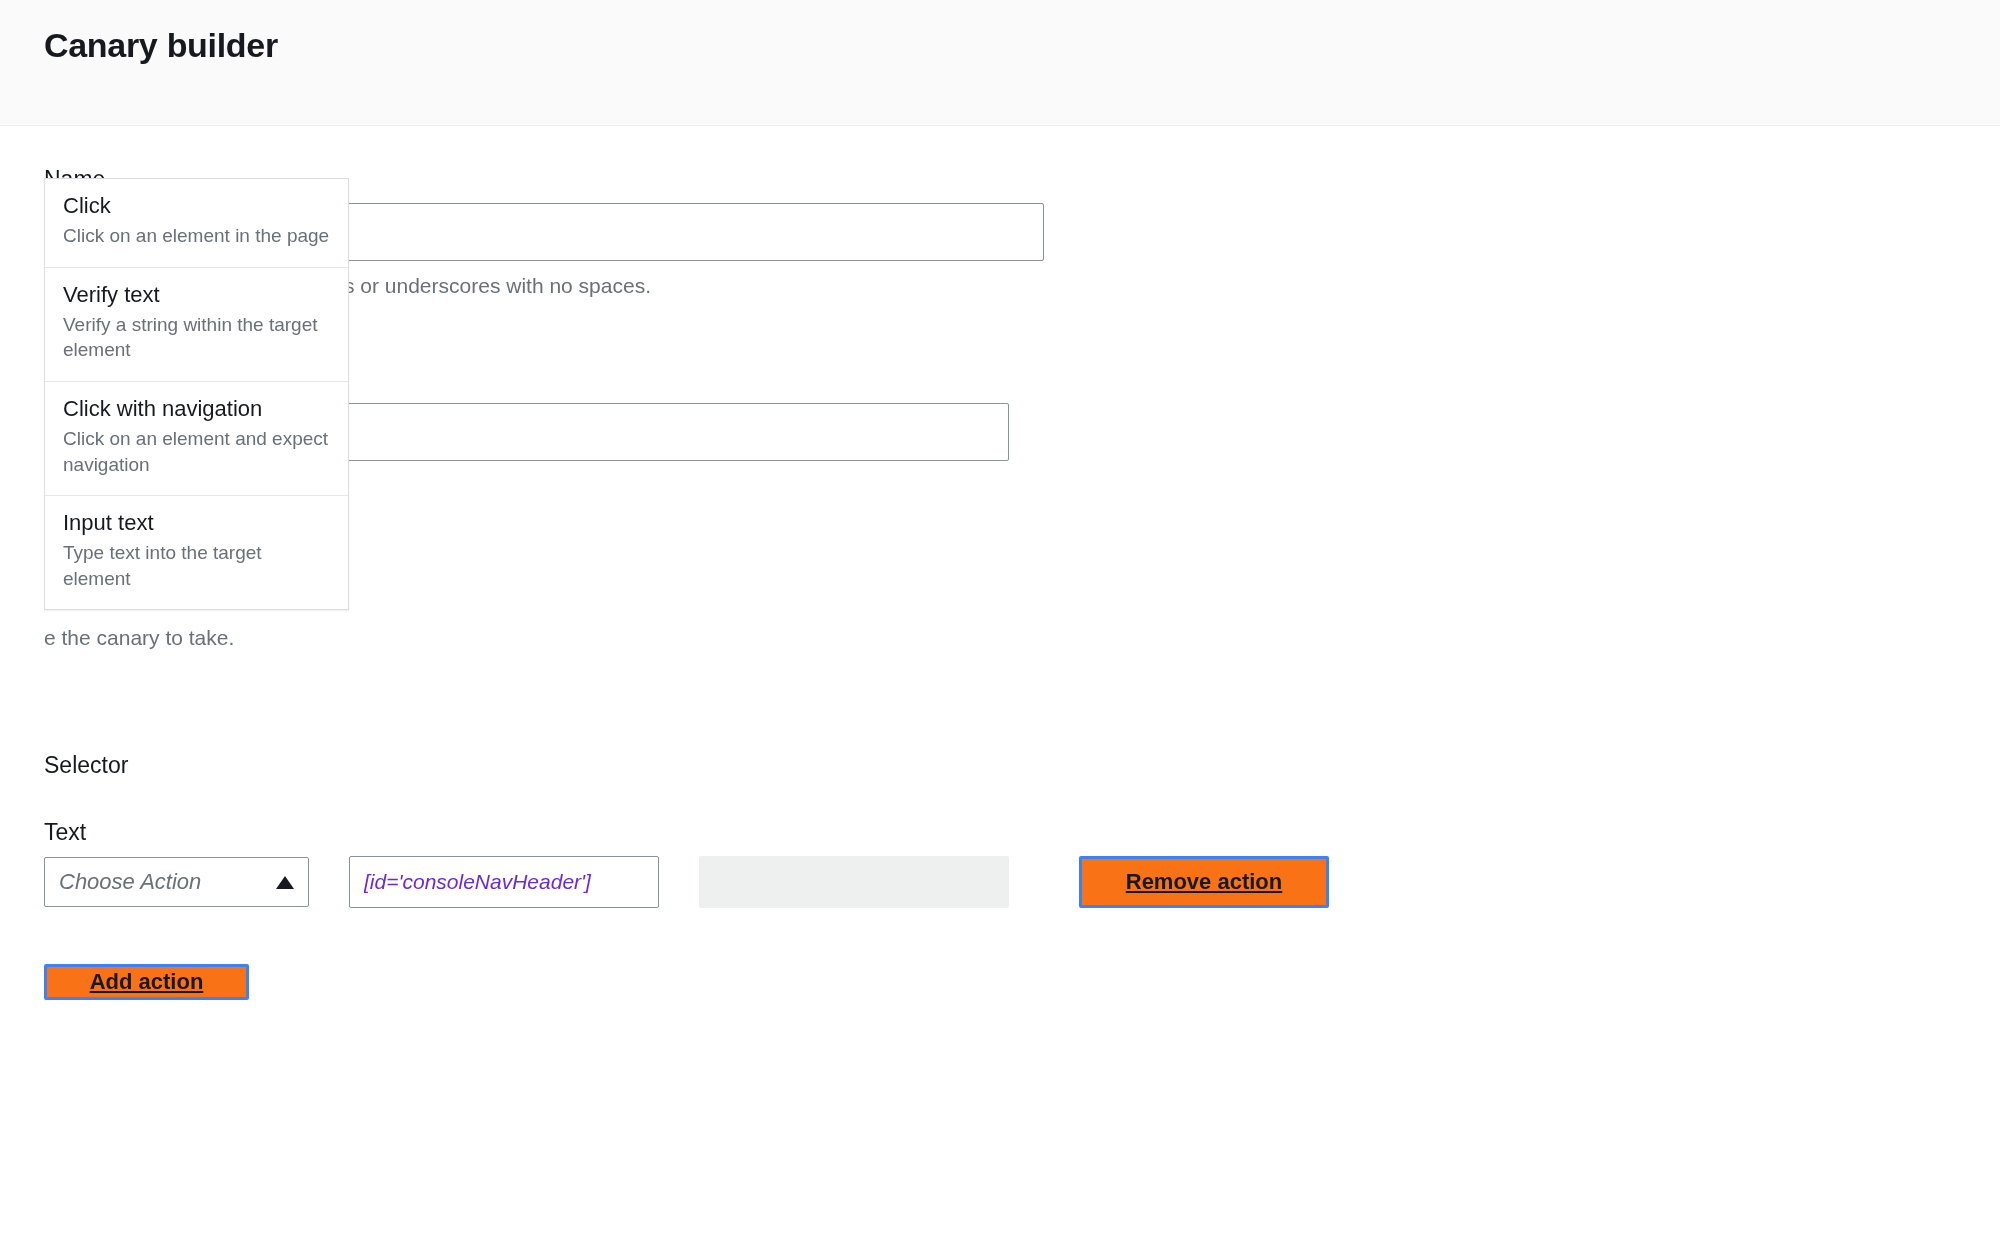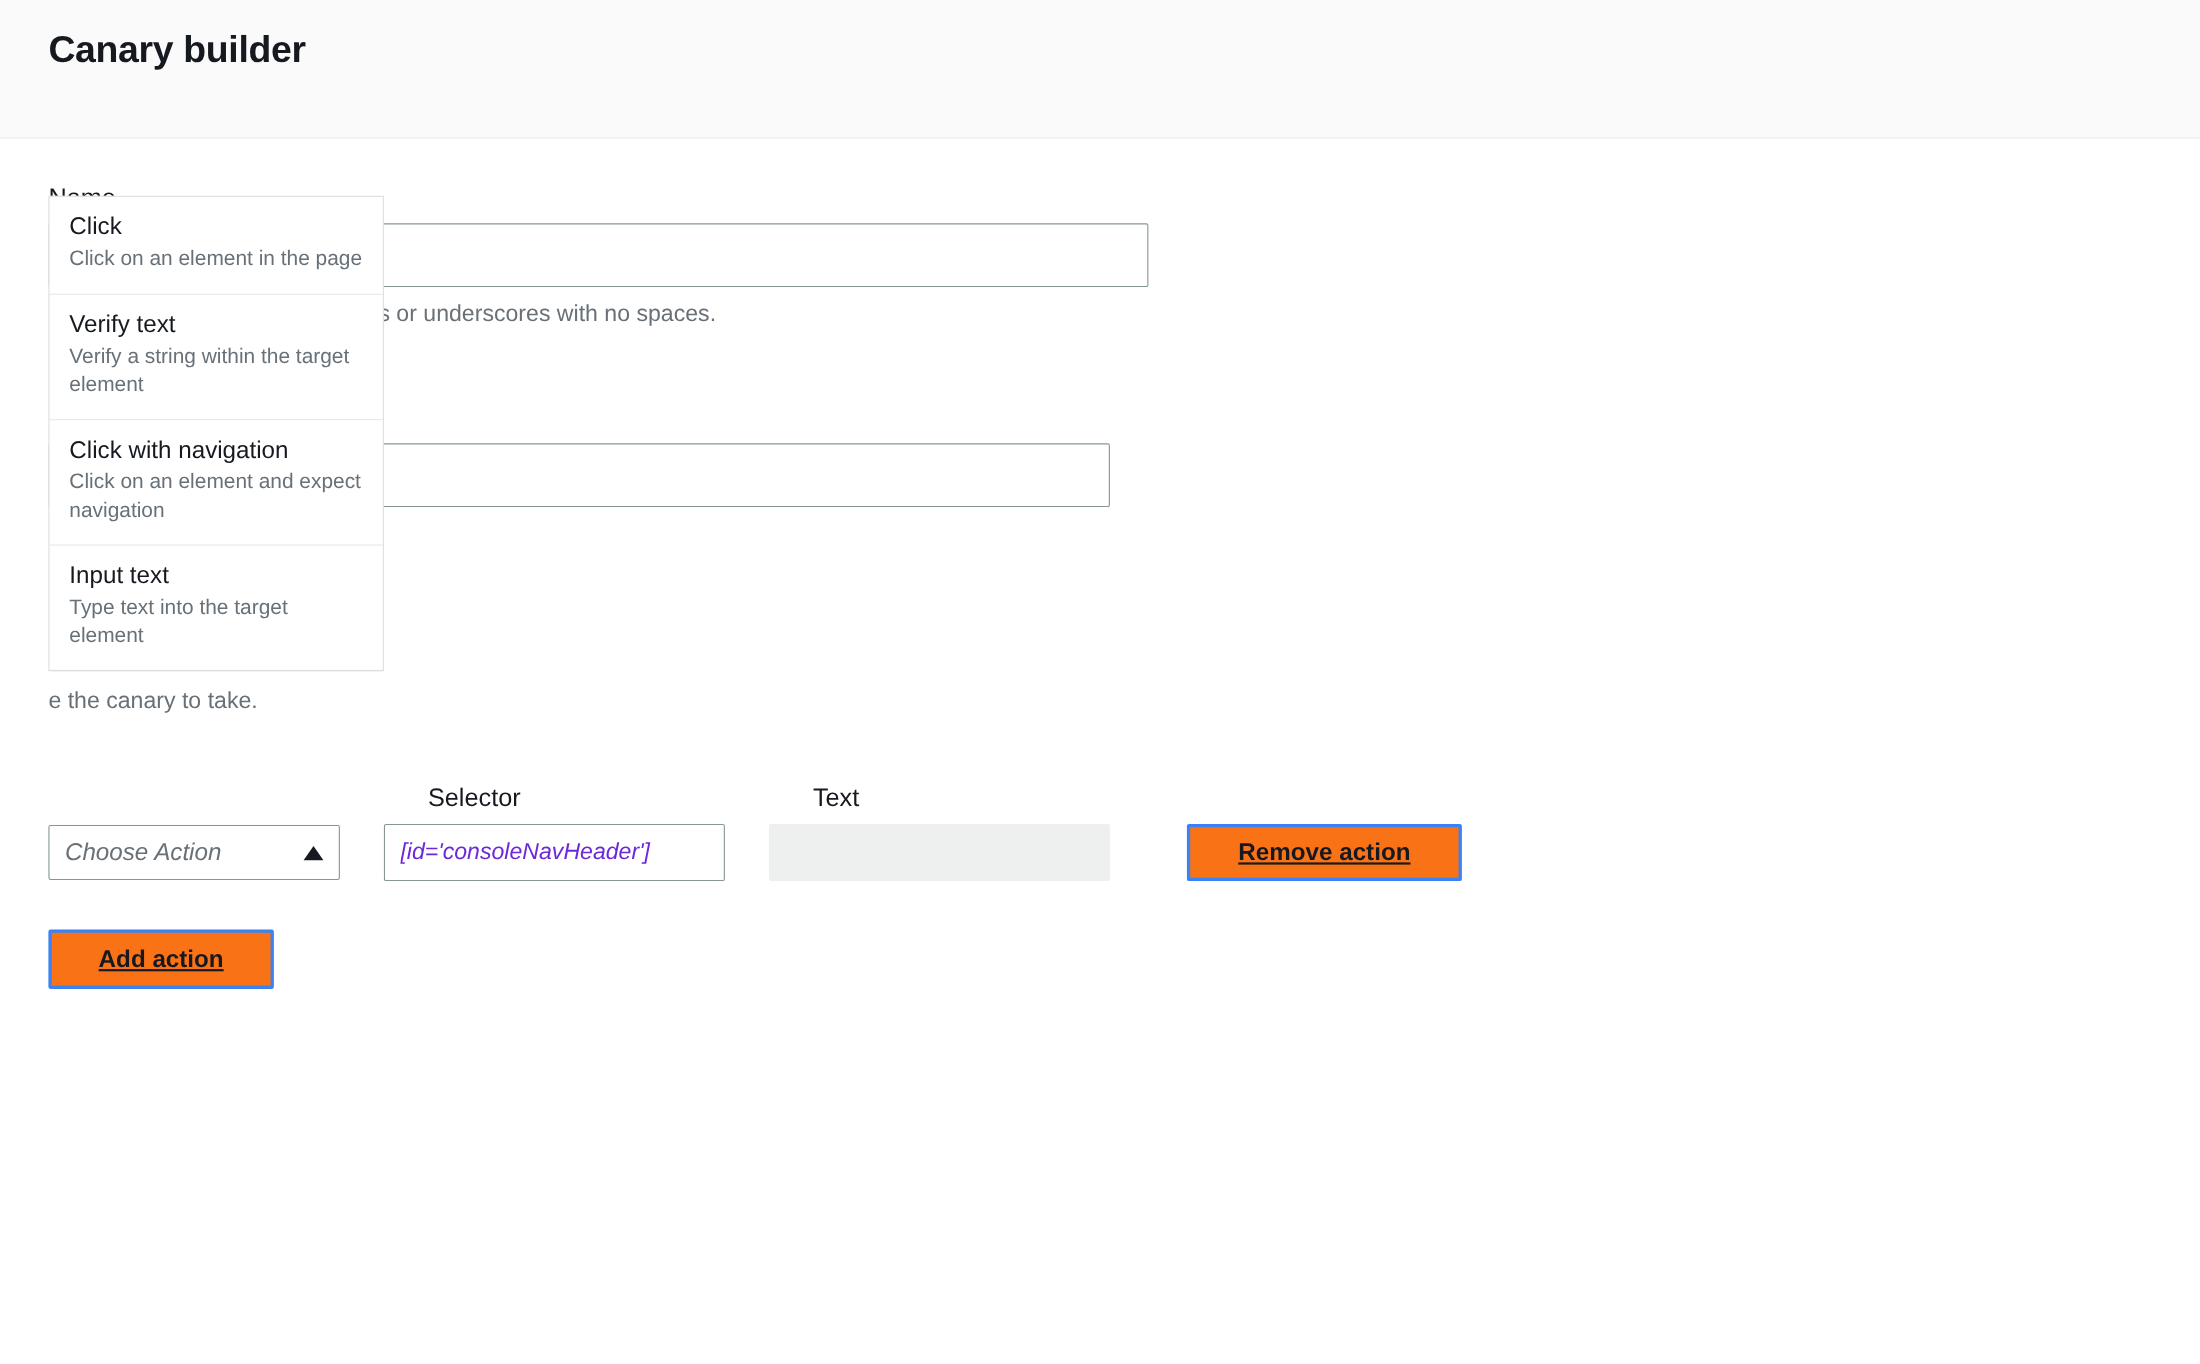--- a/index.html
+++ b/index.html
@@ -128,23 +128,23 @@
     text-decoration: underline;
   }
   .btn-remove {
     width: 250px;
     height: 52px;
     font-size: 22px;
     align-self: flex-end;
     margin-left: 30px;
   }
   .btn-add {
-    margin-top: 44px;
+    margin-top: 56px;
     width: 205px;
-    height: 54px;
+    height: 36px;
     font-size: 22px;
   }
 
   
   .dropdown {
     position: absolute;
     left: 44px;
     top: 68px; 
     width: 305px;
     background: #fff;
@@ -178,20 +178,21 @@
   .behind {
     position: relative;
     z-index: 1;
   }
 
   
   .action-headers {
     display: flex;
     gap: 40px;
     margin-top: 10px;
+    flex-direction: column;
   }
   .action-headers .spacer-action { width: 305px; }
   .hdr { font-size: 23px; color:#16191f; }
 
   
   .dropdown.positioned {
     top: 52px;
   }
 </style>
 </head>

